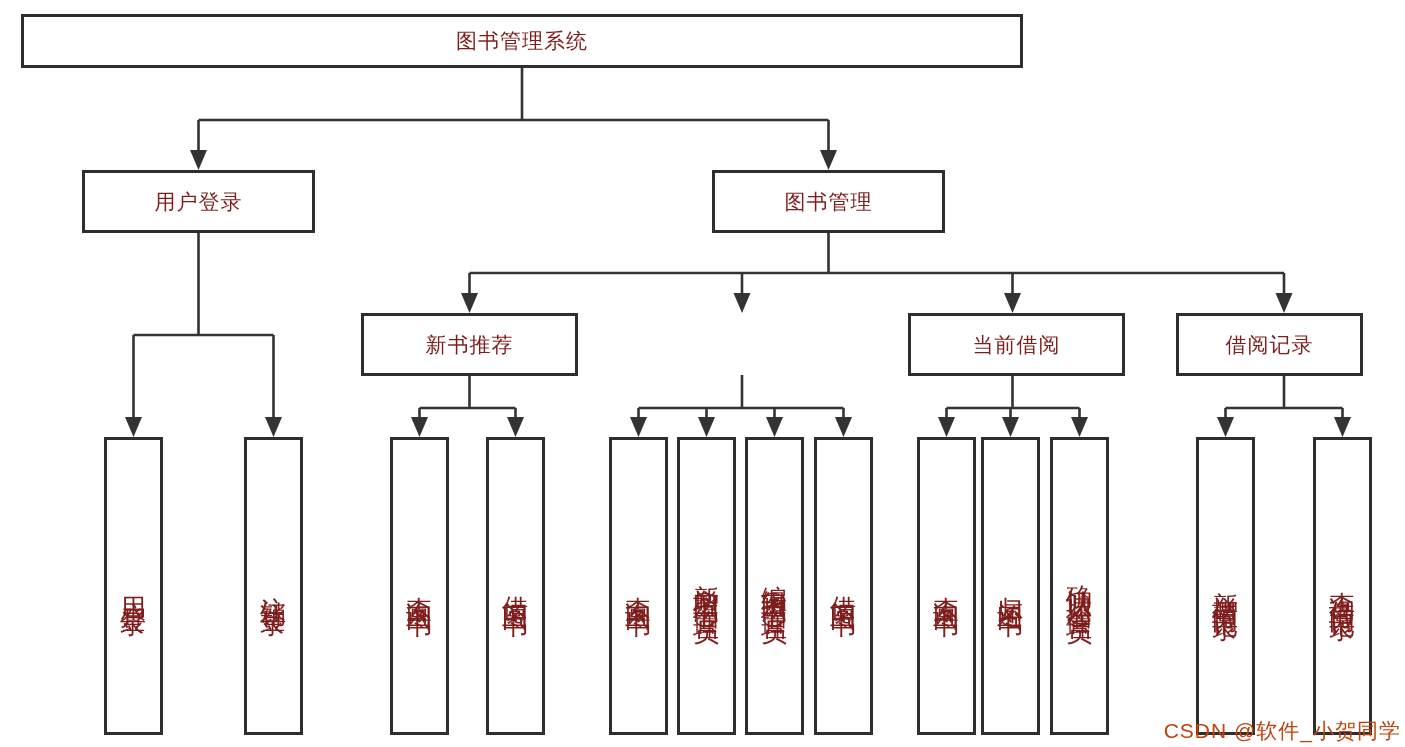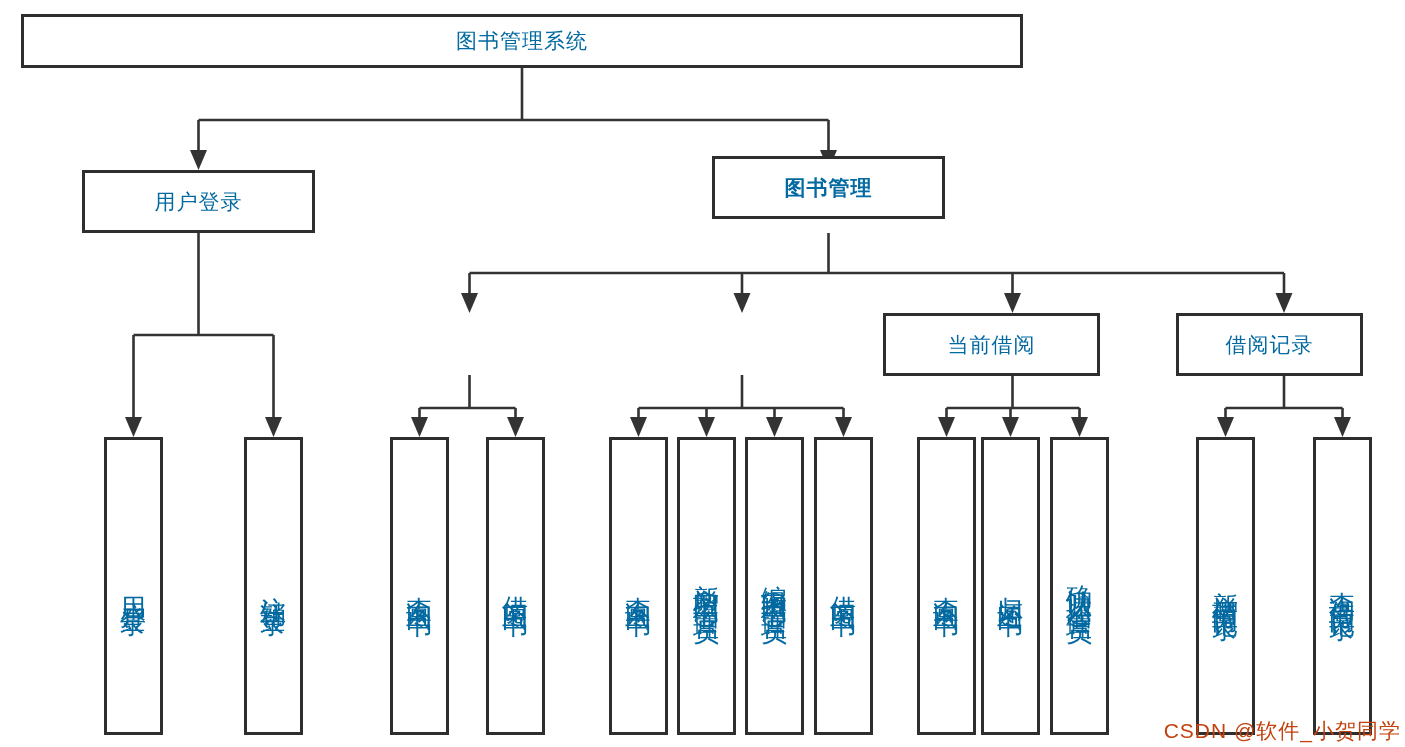--- a/index.html
+++ b/index.html
@@ -13,21 +13,21 @@
   }
   .wires { position: absolute; left: 0; top: 0; width: 1405px; height: 747px; }
   .node {
     position: absolute;
     box-sizing: border-box;
     background: #ffffff;
     border: 3px solid #2e2e2e;
     display: flex;
     align-items: center;
     justify-content: center;
-    color: #0369a1;
+    color: #7f1d1d;
     text-align: center;
   }
   .hbox { font-size: 21px; letter-spacing: 1px; }
   .vbox {
     writing-mode: vertical-rl;
     font-size: 26px;
     letter-spacing: 5px;
     line-height: 1;
   }
   .watermark {
@@ -81,23 +81,24 @@
       <polygon points="1002,417 1019,417 1010.5,437"></polygon>
       <polygon points="1071,417 1088,417 1079.5,437"></polygon>
       <polygon points="1217,417 1234,417 1225.5,437"></polygon>
       <polygon points="1334,417 1351,417 1342.5,437"></polygon>
     </g>
   </svg>
 
   <div class="node hbox" style="left:21px; top:14px; width:1002px; height:54px;">图书管理系统</div>
 
   <div class="node hbox" style="left:82px; top:170px; width:233px; height:63px;">用户登录</div>
-  <div class="node hbox" style="left:712px; top:156px; width:233px; height:63px;font-weight:bold;">图书管理</div>
+  <div class="node hbox" style="left:712px; top:170px; width:233px; height:63px;">图书管理</div>
 
-  <div class="node hbox" style="left:883px; top:313px; width:217px; height:63px;font-family:Liberation Serif, serif;">当前借阅</div>
+  <div class="node hbox" style="left:361px; top:313px; width:217px; height:63px;">新书推荐</div>
+  <div class="node hbox" style="left:908px; top:313px; width:217px; height:63px;font-family:Liberation Serif, serif;">当前借阅</div>
   <div class="node hbox" style="left:1176px; top:313px; width:187px; height:63px;">借阅记录</div>
 
   <div class="node vbox" style="left:104px; top:437px; width:59px; height:298px;">用户登录</div>
   <div class="node vbox" style="left:244px; top:437px; width:59px; height:298px;">注销登录</div>
 
   <div class="node vbox" style="left:390px; top:437px; width:59px; height:298px;">查询图书</div>
   <div class="node vbox" style="left:486px; top:437px; width:59px; height:298px;">借阅图书</div>
 
   <div class="node vbox" style="left:609px; top:437px; width:59px; height:298px;">查询图书</div>
   <div class="node vbox" style="left:677px; top:437px; width:59px; height:298px;">新增图书（管理员）</div>

